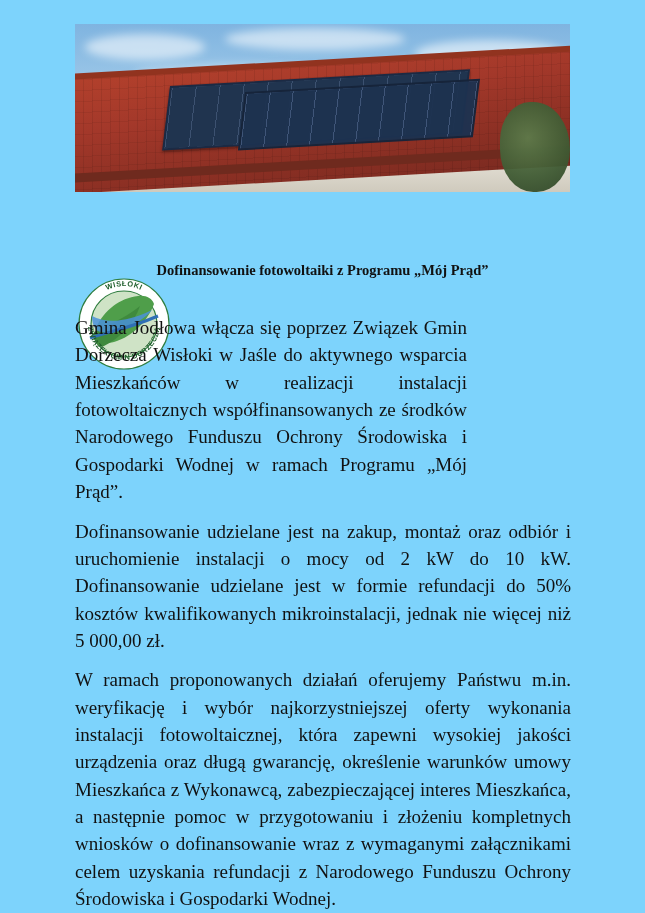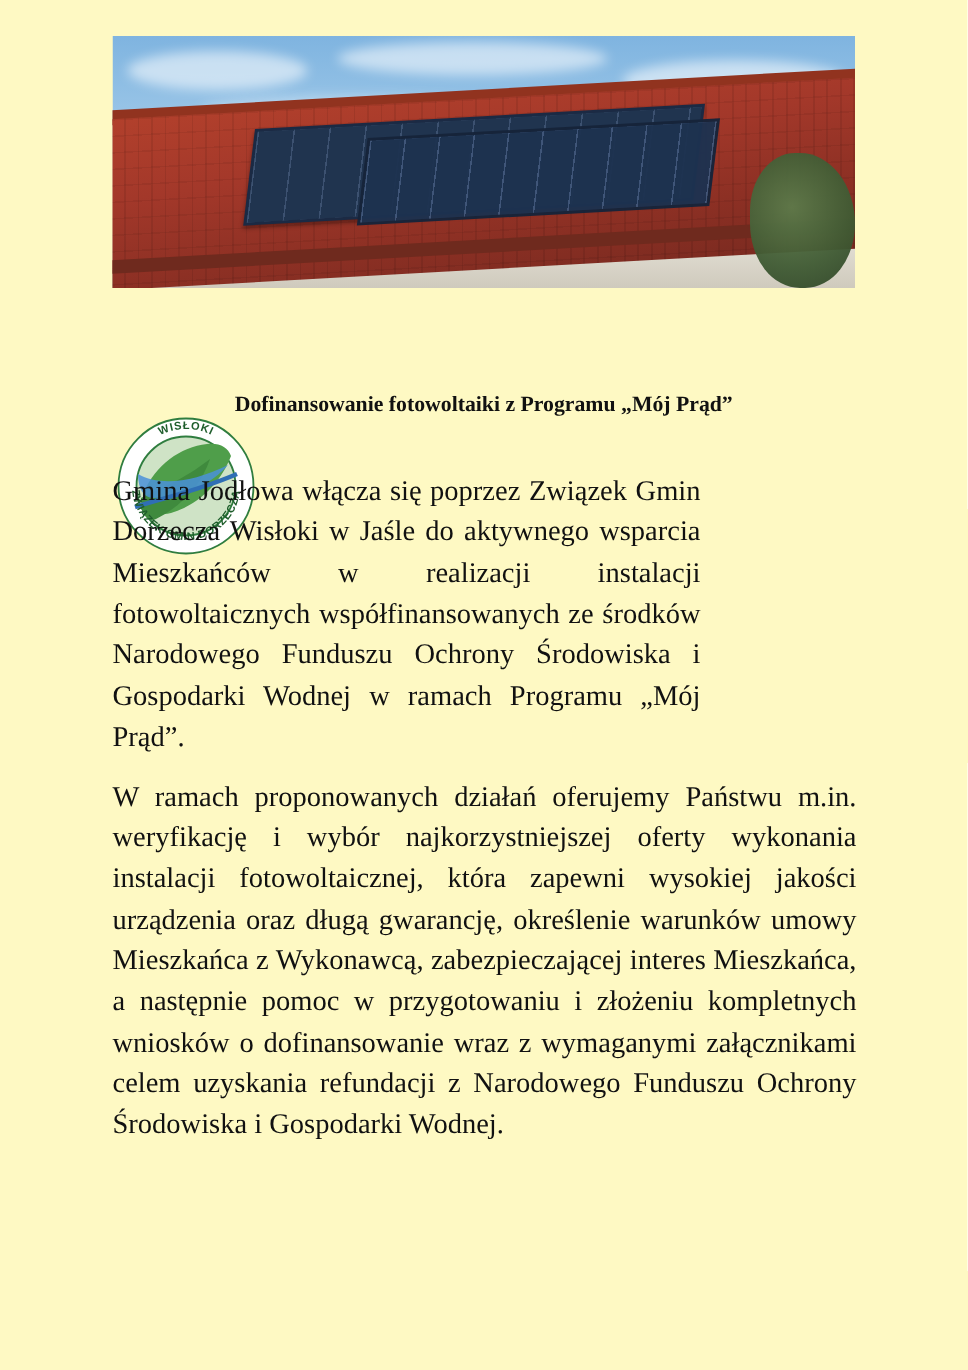--- a/index.html
+++ b/index.html
@@ -13,21 +13,21 @@
     position: relative;
     font-family: "Liberation Serif", serif;
     color: #111111;
     overflow: hidden;
   }
 
   .page {
     position: relative;
     width: 645px;
     height: 913px;
-    background: #fef9c3;
+    background: #7dd3fc;
   }
 
   
   .photo-wrap {
     position: absolute;
     left: 75px;
     top: 24px;
     width: 495px;
     height: 168px;
     overflow: hidden;
@@ -254,16 +254,17 @@
         <textPath href="#arcTop" startOffset="50%" text-anchor="middle">WISŁOKI</textPath>
       </text>
       <text font-family="Liberation Sans, sans-serif" font-size="7.4" font-weight="bold" fill="#1f5e2c" letter-spacing="0.4">
         <textPath href="#arcBottom" startOffset="50%" text-anchor="middle">ZWIĄZEK GMIN DORZECZA</textPath>
       </text>
     </svg>
   </div>
 
   <div class="content">
     <p class="p-indent-logo">Gmina Jodłowa włącza się poprzez Związek Gmin Dorzecza Wisłoki w Jaśle do aktywnego wsparcia Mieszkańców w realizacji instalacji fotowoltaicznych współfinansowanych ze środków Narodowego Funduszu Ochrony Środowiska i Gospodarki Wodnej w ramach  Programu „Mój Prąd”.</p>
+    <p>Dofinansowanie udzielane jest na zakup, montaż oraz odbiór i uruchomienie instalacji o mocy od 2 kW do 10 kW. Dofinansowanie udzielane jest w formie refundacji do 50% kosztów kwalifikowanych mikroinstalacji, jednak nie więcej niż 5 000,00 zł.</p>
     <p>W ramach proponowanych działań oferujemy Państwu m.in. weryfikację i wybór najkorzystniejszej oferty wykonania instalacji fotowoltaicznej, która zapewni wysokiej jakości urządzenia oraz długą gwarancję, określenie warunków umowy Mieszkańca z Wykonawcą, zabezpieczającej interes Mieszkańca, a następnie pomoc w przygotowaniu i złożeniu kompletnych wniosków o dofinansowanie wraz z wymaganymi załącznikami celem uzyskania refundacji z Narodowego Funduszu Ochrony Środowiska i Gospodarki Wodnej.</p>
   </div>
 
 </div>
 
 </body></html>

